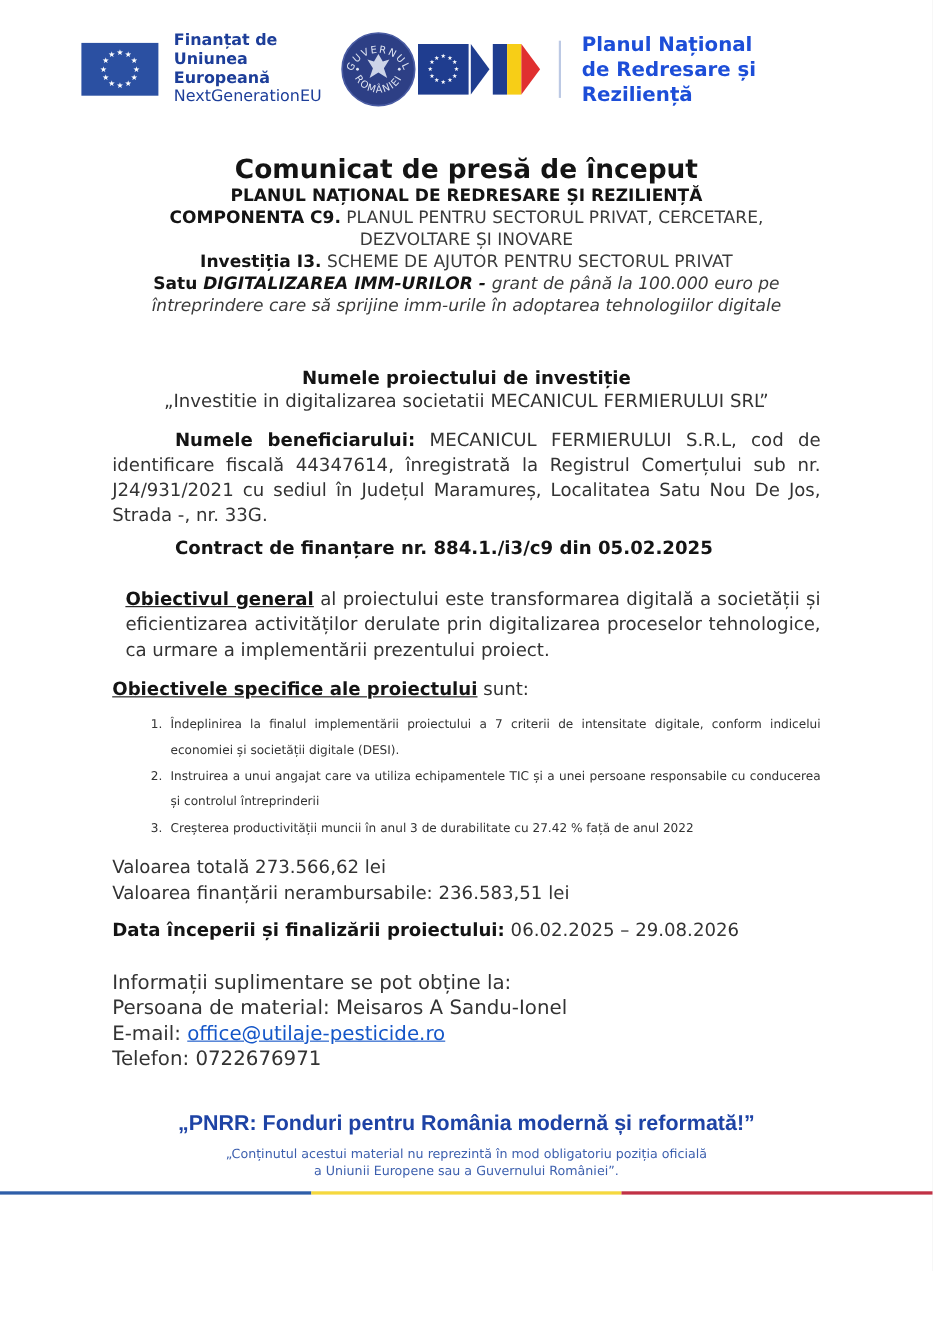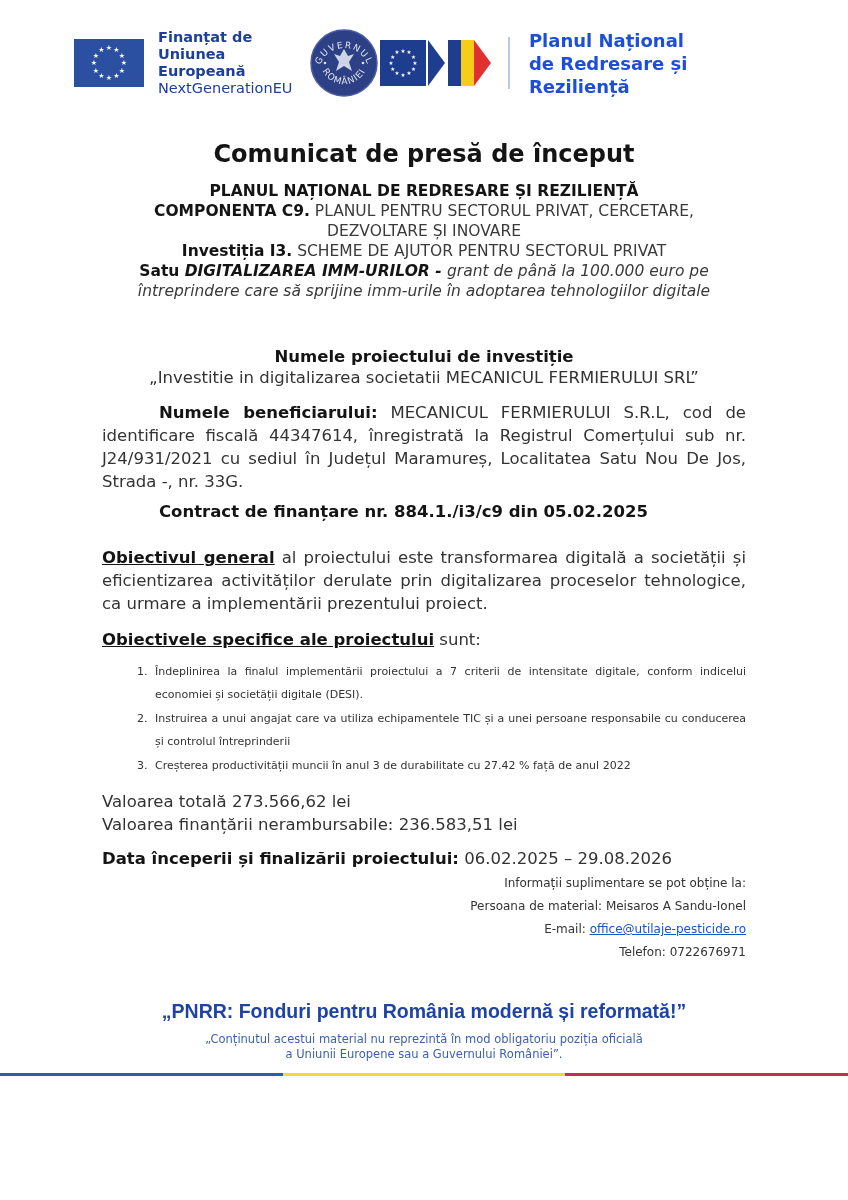--- a/index.html
+++ b/index.html
@@ -25,41 +25,41 @@
   .tri { width:0; height:0; border-top:23px solid transparent; border-bottom:23px solid transparent; }
   .tri-blue { border-left:17px solid #1f3d8f; margin-right:3px; }
   .stripe-navy { width:13px; height:46px; background:#1f3d8f; }
   .stripe-yellow { width:13px; height:46px; background:#f7ce17; }
   .tri-red { border-left:17px solid #e03030; }
   .pnrr-divider { width:2px; height:52px; background:#bcc9e4; margin:0 10px 0 8px; }
   .pnrr-text { font-size:18px; line-height:23px; font-weight:bold; color:#1d4ed8; }
   
   .content { width:644px; margin:0 auto; }
   .doc-title { text-align:center; font-size:24px; font-weight:bold; color:#141414; margin-top:40px; }
-  .subtitle { text-align:center; font-size:15.5px; line-height:20px; color:#3a3a3a; margin-top:13px; }
+  .subtitle { text-align:center; font-size:15.5px; line-height:20px; color:#3a3a3a; }
   .subtitle .b { font-weight:bold; color:#141414; }
   .subtitle .bi { font-weight:bold; font-style:italic; color:#141414; }
   .subtitle .i { font-style:italic; }
   .sub-wrap { max-width:620px; margin:0 auto; }
   .proj-heading { text-align:center; font-weight:bold; font-size:16.5px; color:#141414; margin-top:46px; }
   .proj-name { text-align:center; font-size:16.5px; margin-top:2px; }
   p.body { font-size:16.5px; line-height:23px; text-align:justify; }
   .indent { text-indent:57px; }
   .beneficiary { margin-top:14px; }
   .contract { margin-top:9px; padding-left:57px; font-weight:bold; font-size:16.5px; color:#141414; }
-  .obiectiv { margin-top:25px; }
+  .obiectiv { margin-top:25px;margin-left:12px; }
   .ul-b { font-weight:bold; text-decoration:underline; color:#141414; }
   .spec-line { margin-top:15px; font-size:16.5px; }
   ol.objectives { margin-top:11px; padding-left:49px; font-size:11px; line-height:23px; }
   ol.objectives li { text-align:justify; padding-left:4px; margin-bottom:1px; }
   .val-heading { margin-top:16px; font-weight:bold; font-size:16.5px; color:#141414; }
   .val-lines { margin-top:13px; font-size:16.5px; line-height:23px; }
   .dates-line { margin-top:13px; font-size:16.5px; }
   .dates-line .b { font-weight:bold; color:#141414; }
-  .contact { margin-top:4px; font-size:12px; line-height:23px;text-align:right; }
+  .contact { margin-top:27px; font-size:18px; line-height:23px; }
   a.link { color:#1456c8; text-decoration:underline; }
   
   .slogan { margin-top:36px; text-align:center; font-family:"Liberation Sans", sans-serif;
             font-weight:bold; font-size:19.5px; color:#1e43a5; }
   .disclaimer { margin-top:9px; text-align:center; font-size:11.5px; line-height:15px; color:#3c5fae; }
   .flag-line { margin-top:11px; margin-left:-102px; width:848px; height:3px; display:flex; }
   .flag-line .fb { flex:1; background:#2e5ea8; }
   .flag-line .fy { flex:1; background:#f5d83e; }
   .flag-line .fr { flex:1; background:#c13145; }
 </style>

